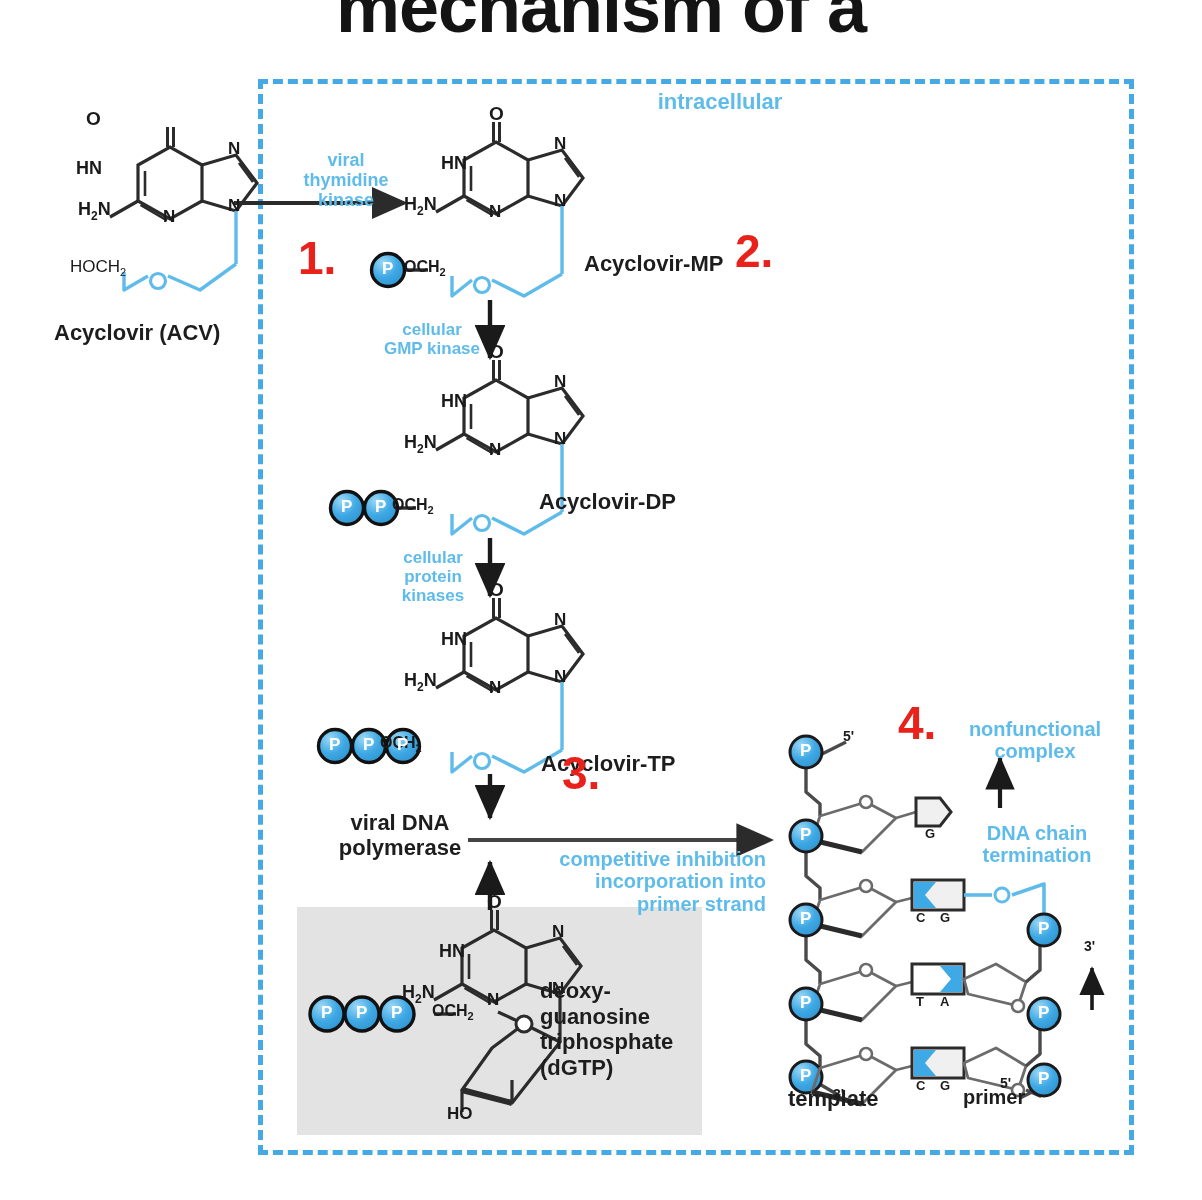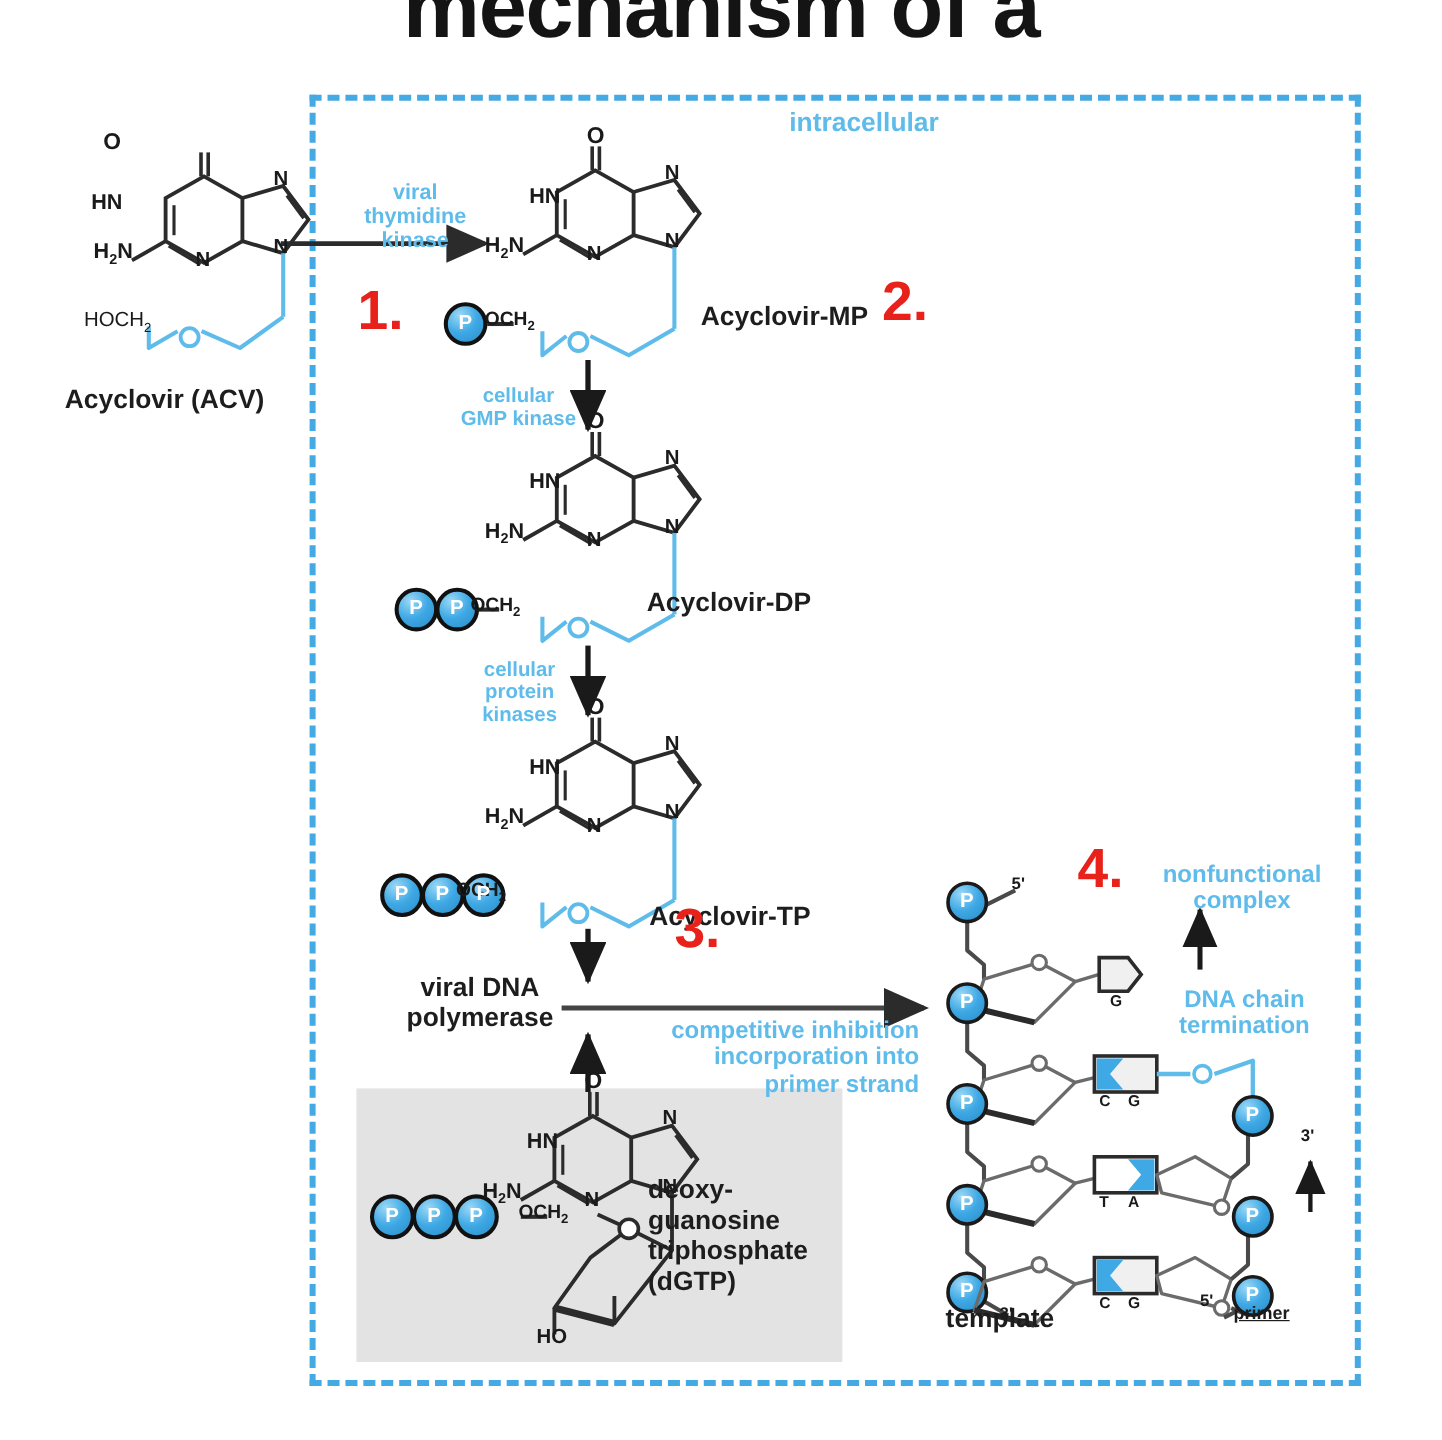--- a/index.html
+++ b/index.html
@@ -77,21 +77,21 @@
   #lbl-nonfunctional { left: 930px; top: 718px; width: 210px; font-size: 20px; }
   #lbl-dna-term { left: 942px; top: 822px; width: 190px; font-size: 20px; }
 
   #lbl-acv { left: 54px; top: 320px; font-size: 22px; }
   #lbl-acv-mp { left: 584px; top: 251px; font-size: 22px; }
   #lbl-acv-dp { left: 539px; top: 489px; font-size: 22px; }
   #lbl-acv-tp { left: 541px; top: 727px; font-size: 22px; margin-top: 24px; }
   #lbl-pol { left: 330px; top: 810px; width: 140px; font-size: 22px; text-align: center; line-height: 1.15;}
   #lbl-dgtp { left: 540px; top: 978px; width: 160px; font-size: 22px; line-height: 1.16;}
   #lbl-template { left: 788px; top: 1086px; font-size: 22px; }
-  #lbl-primer { left: 1028px; top: 1086px; font-size: 15px; text-decoration: underline; }
+  #lbl-primer { left: 963px; top: 1086px; font-size: 20px; }
 
   #num1 { left: 298px; top: 235px; }
   #num2 { left: 735px; top: 228px; }
   #num3 { left: 562px; top: 750px; }
   #num4 { left: 898px; top: 700px; }
 
   
   #dgtp-panel {
     position: absolute;
     left: 297px; top: 907px;

